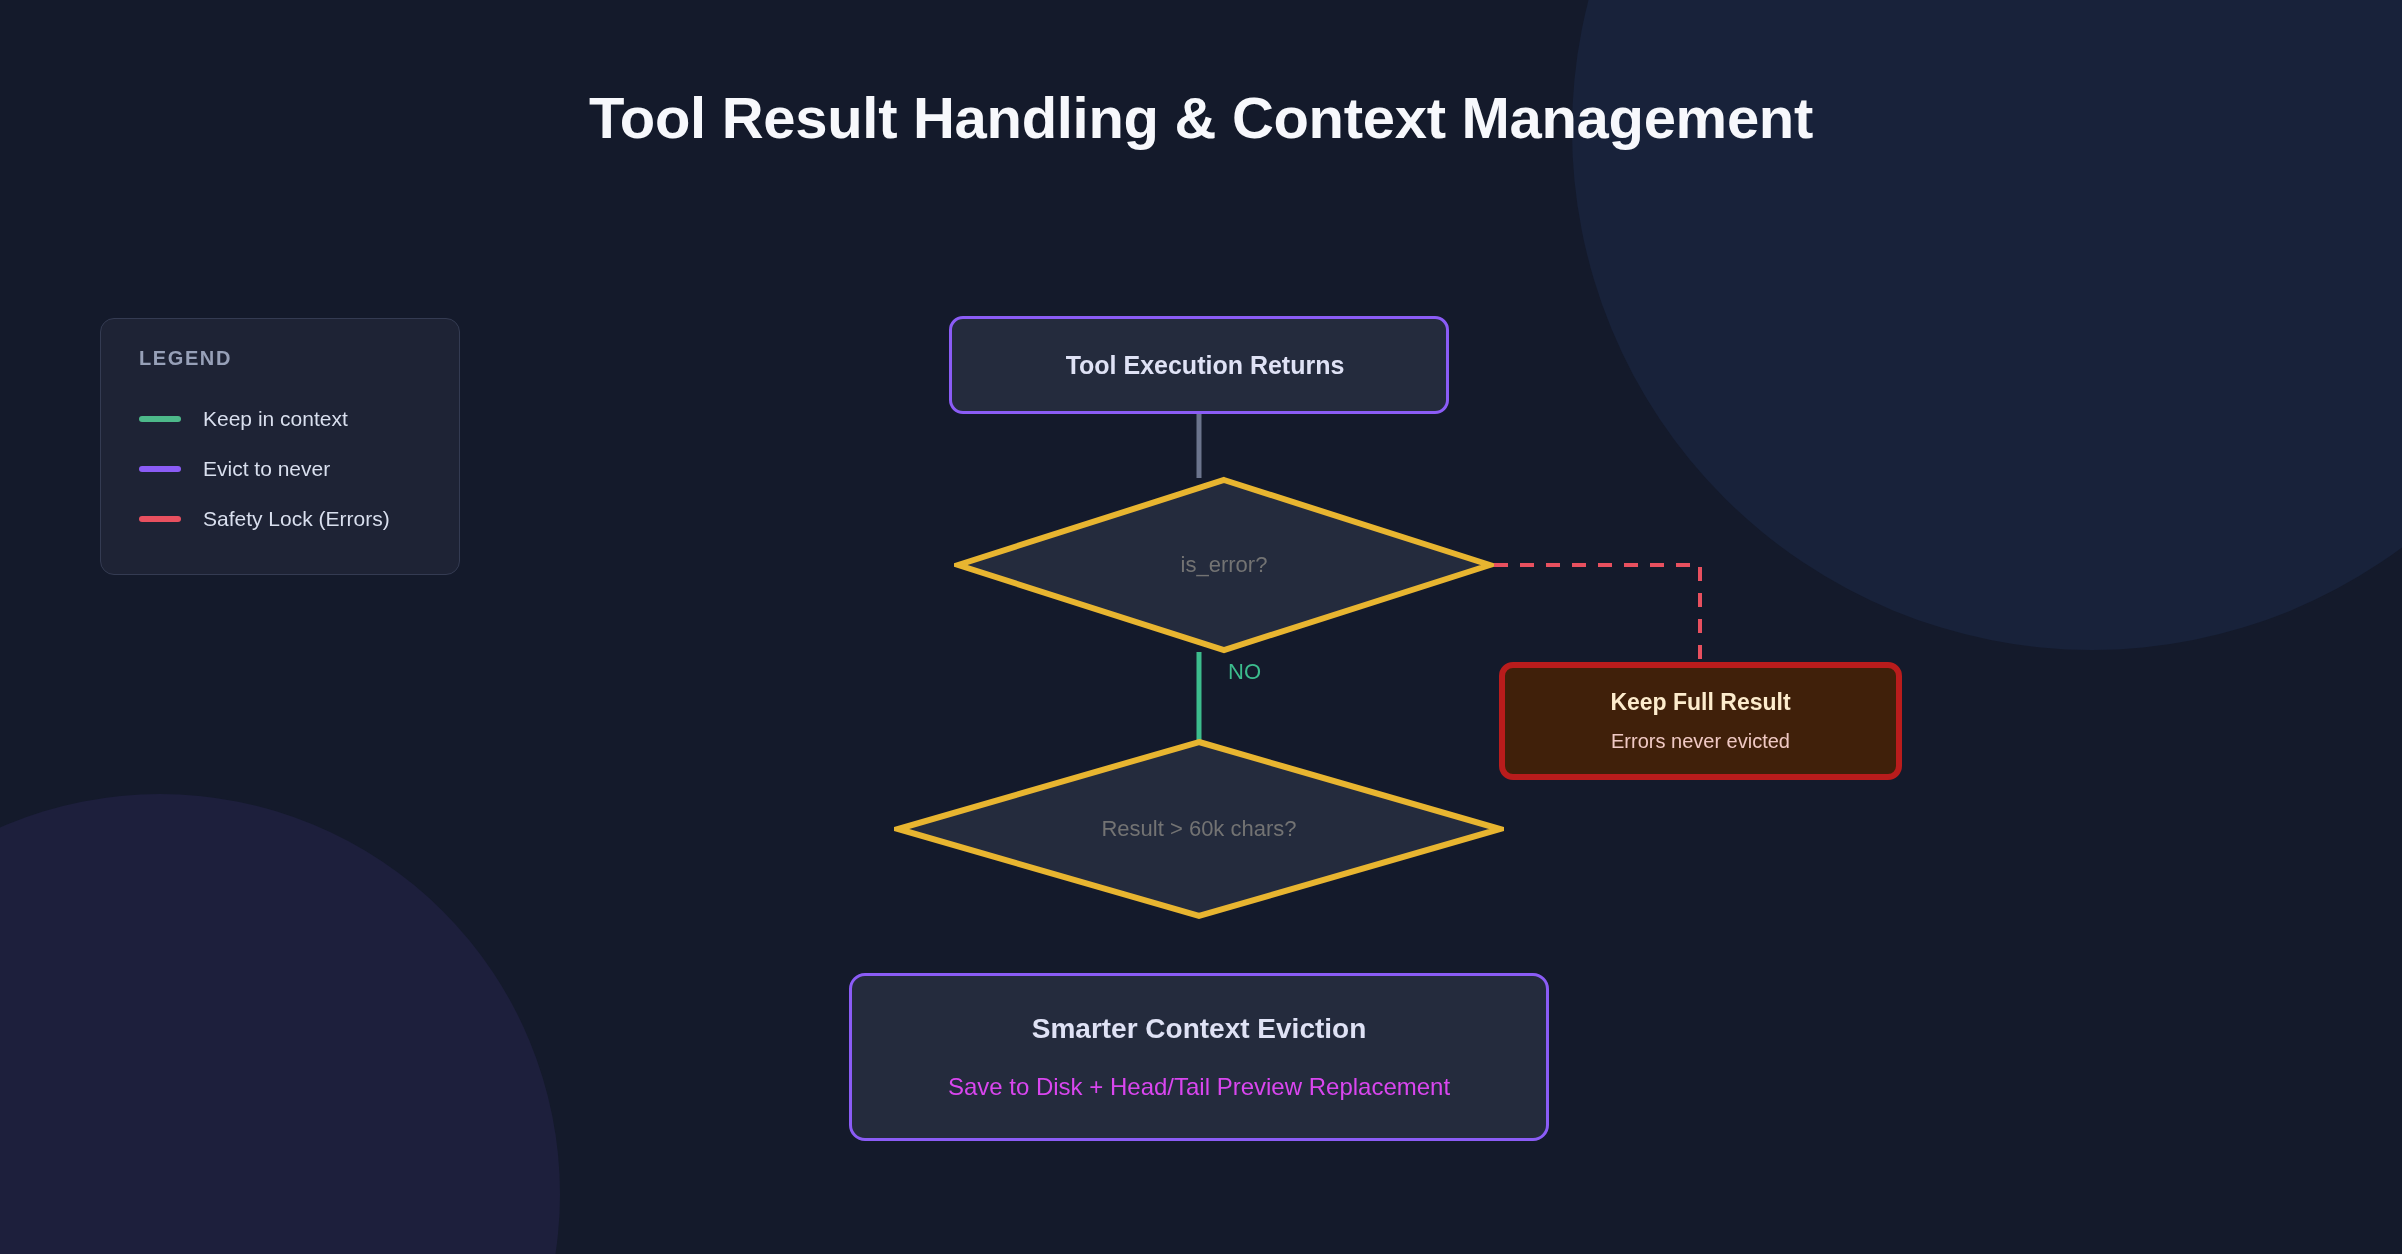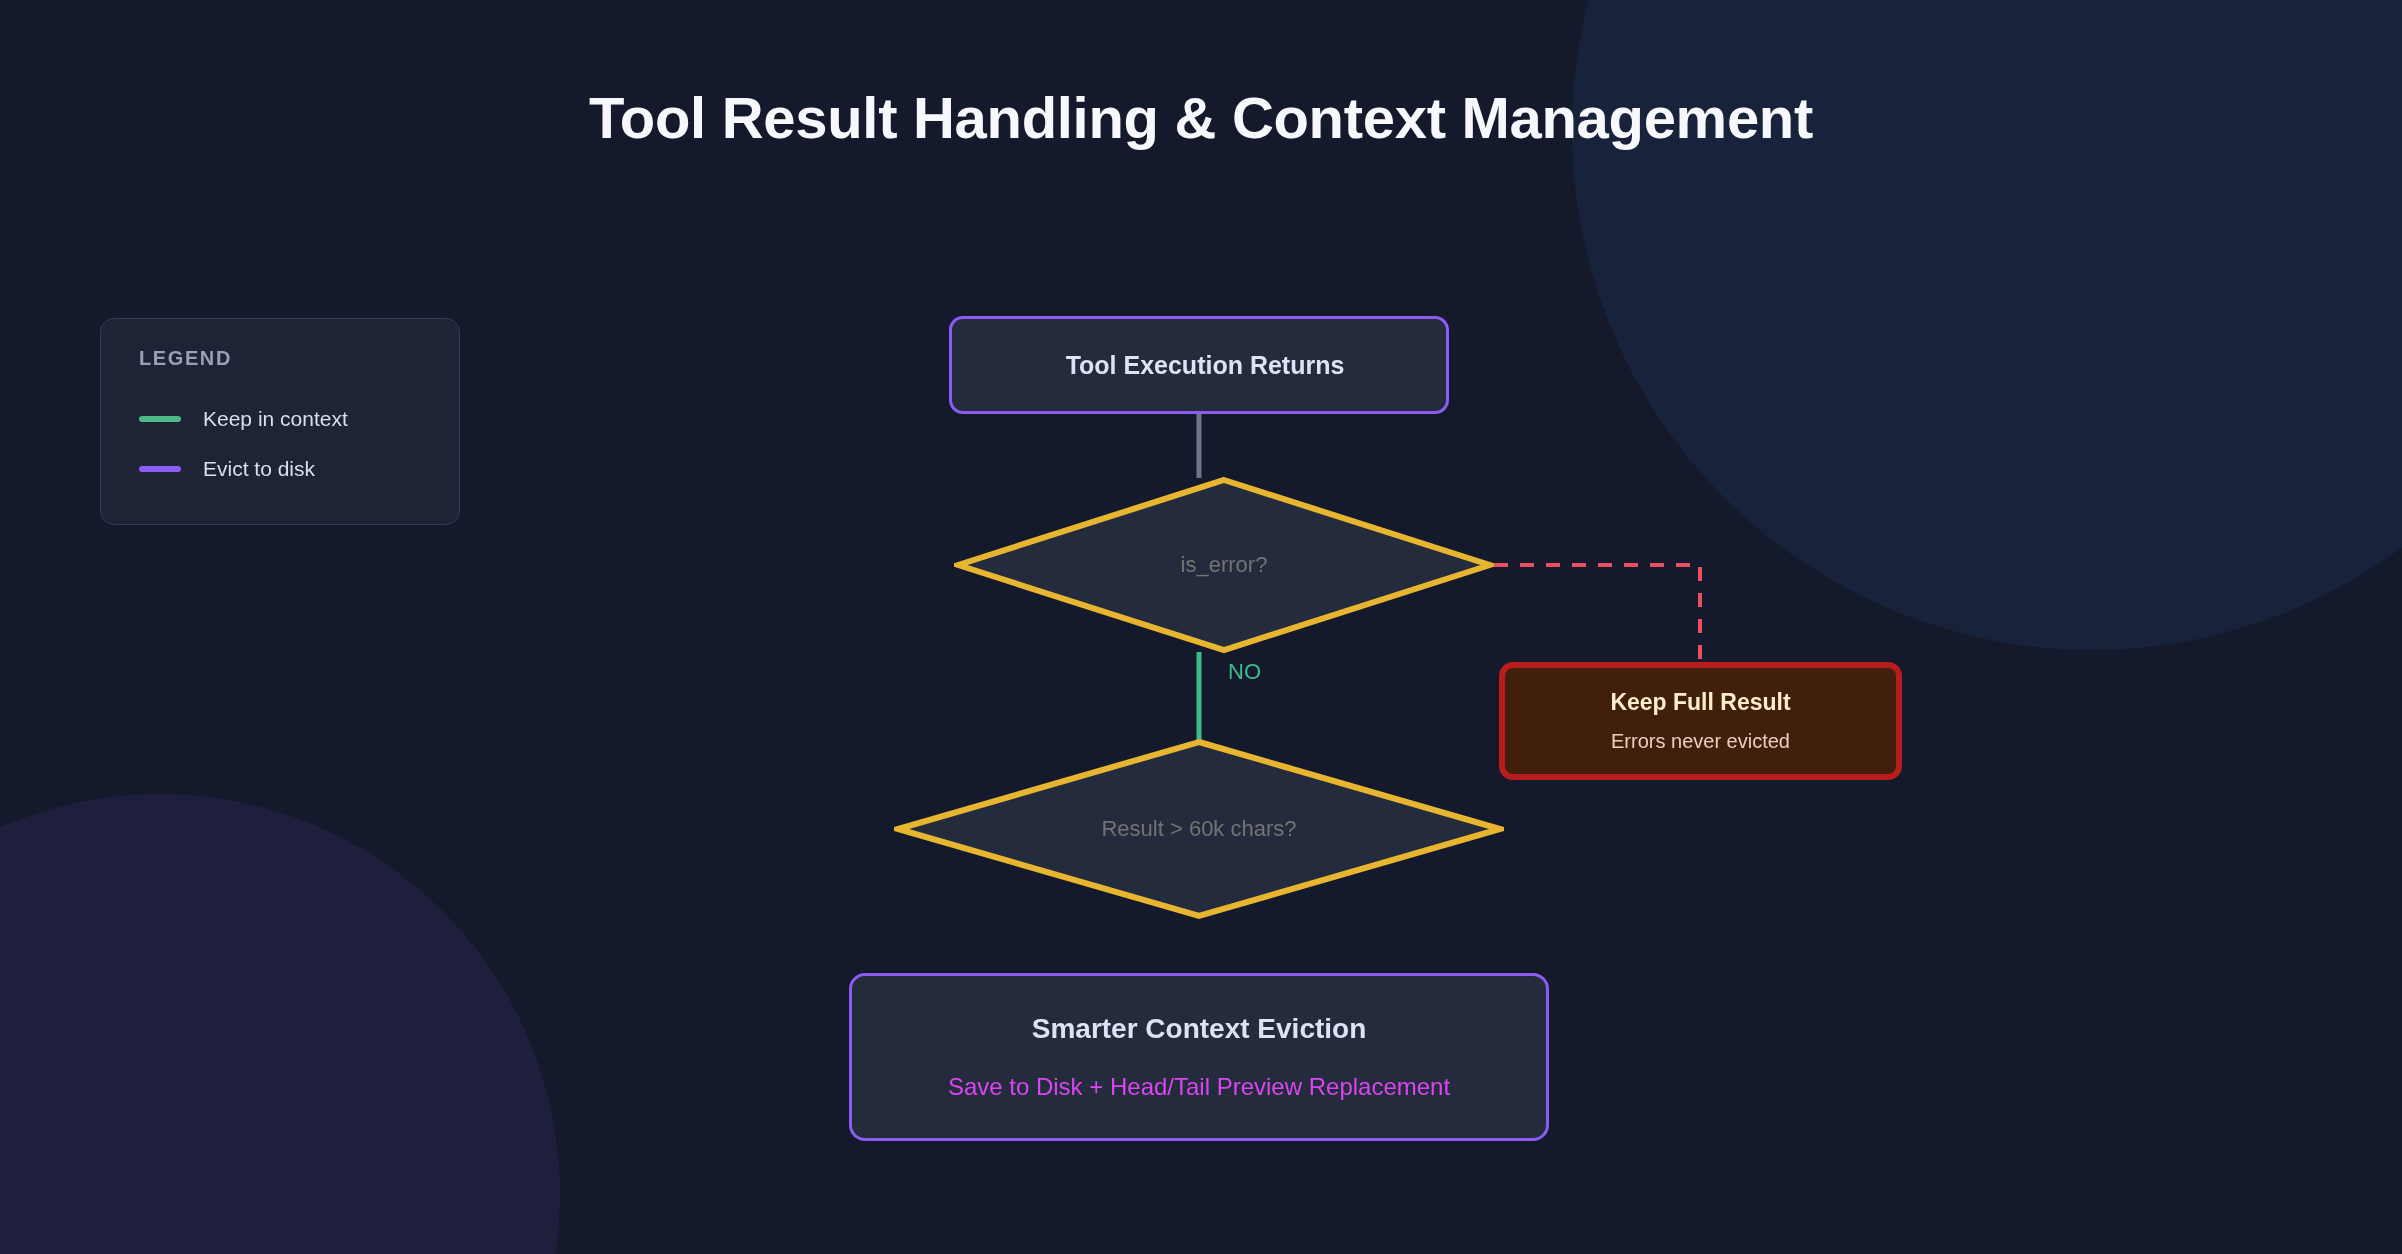--- a/index.html
+++ b/index.html
@@ -216,23 +216,27 @@
   <div id="legend">
     <div id="legend-title">LEGEND</div>
 
     <div class="legend-item">
       <span class="legend-swatch" style="background:#4db98a"></span>
       <span class="legend-label">Keep in context</span>
     </div>
 
     <div class="legend-item">
       <span class="legend-swatch" style="background:#8b5cf6"></span>
-      <span class="legend-label">Evict to disk</span>
+      <span class="legend-label">Evict to never</span>
     </div>
 
+    <div class="legend-item">
+      <span class="legend-swatch" style="background:#e8505f"></span>
+      <span class="legend-label">Safety Lock (Errors)</span>
+    </div>
   </div>
 
   <svg id="flow-lines">
 
     <line x1="1199" y1="414" x2="1199" y2="478" stroke="#6b748d" stroke-width="5"></line>
 
     <path d="M 1494 565 L 1700 565 L 1700 662" fill="none" stroke="#e8505f" stroke-width="4" stroke-dasharray="14 12"></path>
 
     <line x1="1199" y1="652" x2="1199" y2="740" stroke="#3cbc8d" stroke-width="5"></line>
   </svg>

